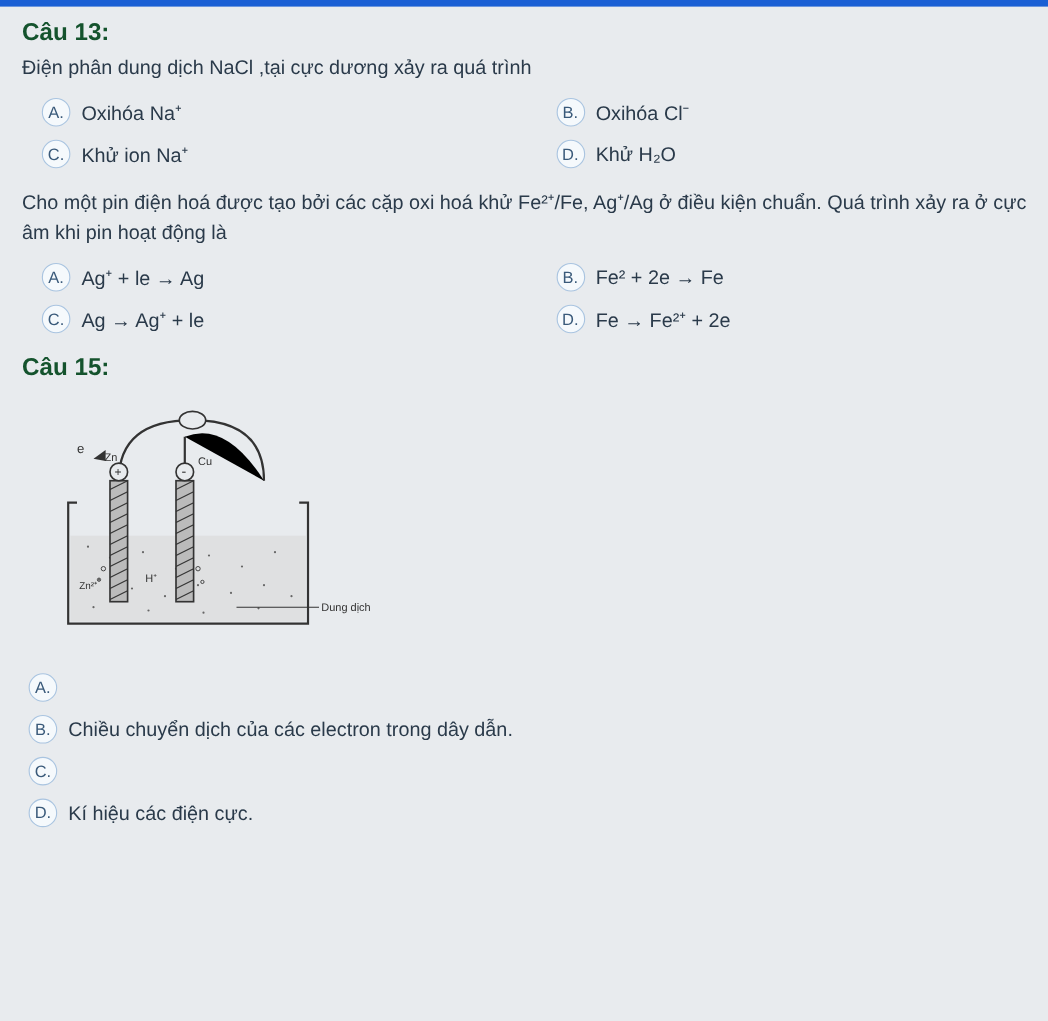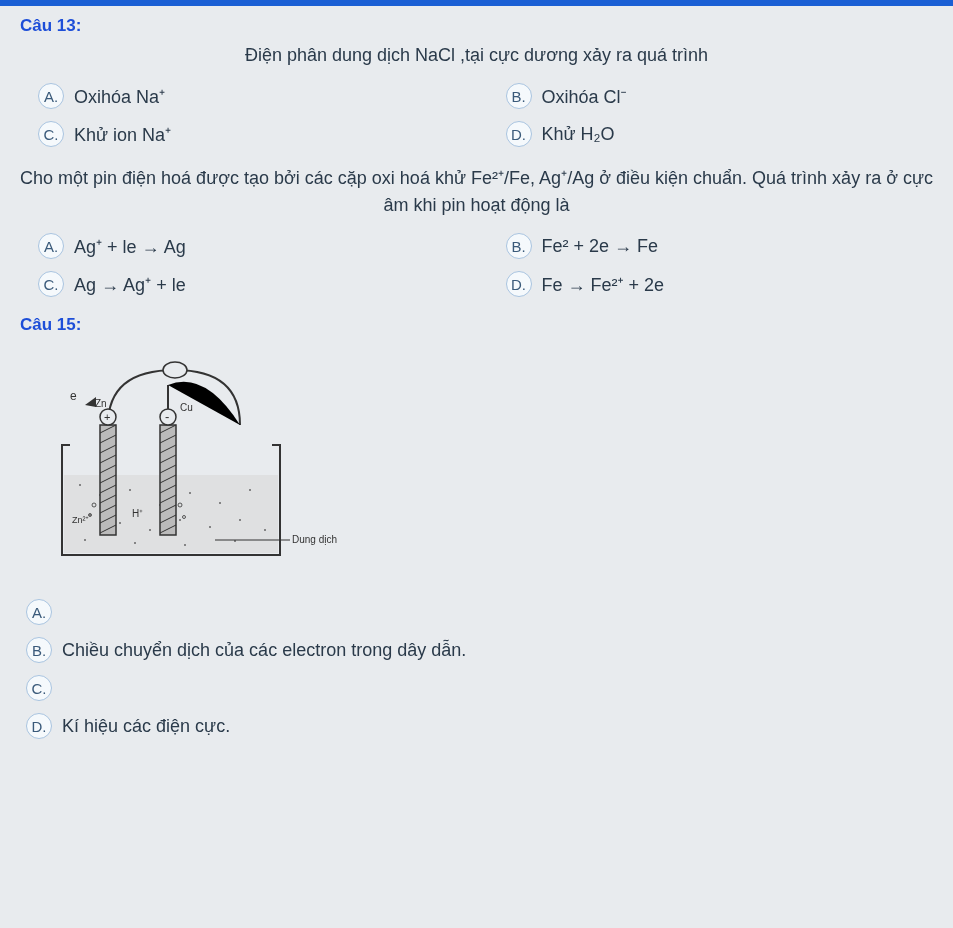--- a/index.html
+++ b/index.html
@@ -15,30 +15,29 @@
       background: #1a5fd4;
     }
     .content {
       padding: 10px 20px 20px 20px;
     }
     .question {
       margin-bottom: 18px;
     }
     .q-title {
       font-weight: bold;
-      color: #1d4ed8;
-      font-size: 17px;
+      color: #14532d;
+      font-size: 22px;
       margin-bottom: 6px;
     }
     .q-text {
       font-size: 18px;
       color: #2a3a4a;
       line-height: 1.5;
       margin-bottom: 14px;
-      text-align: center;
     }
     .options {
       display: grid;
       grid-template-columns: 1fr 1fr;
       column-gap: 40px;
       row-gap: 12px;
       margin-left: 18px;
       margin-bottom: 10px;
     }
     .option {

